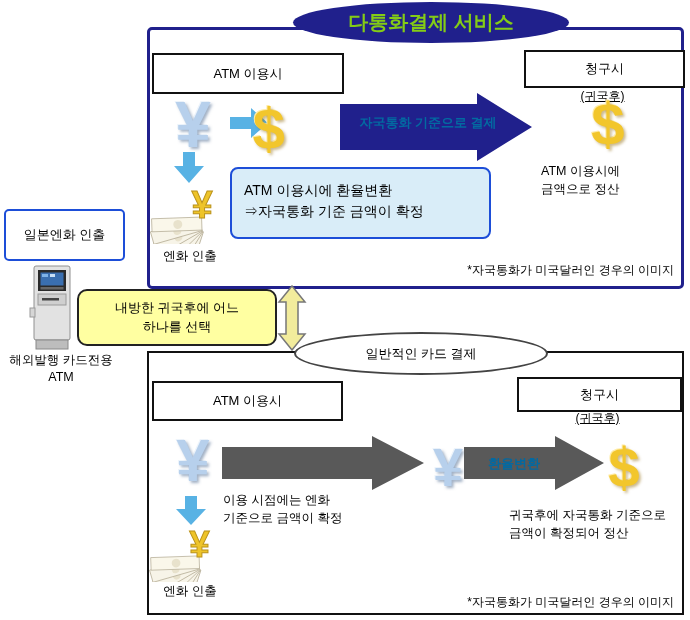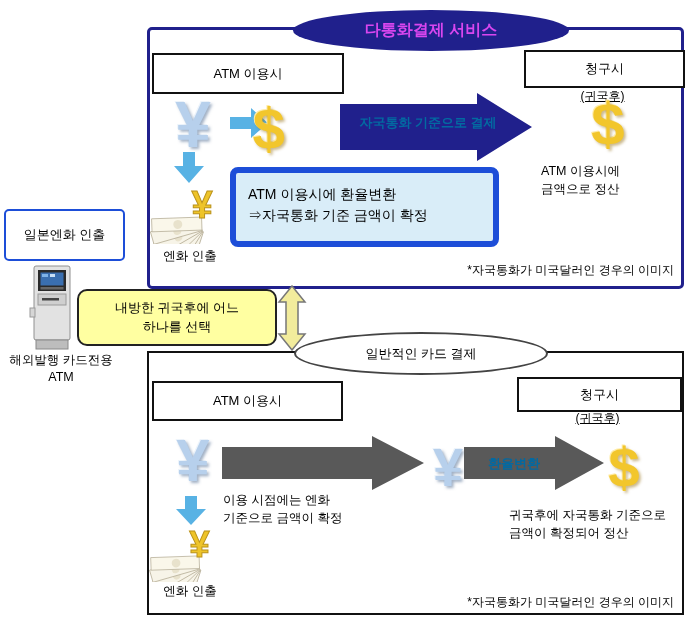--- a/index.html
+++ b/index.html
@@ -10,23 +10,23 @@
   .abs { position:absolute; }
   .flexc { display:flex; align-items:center; justify-content:center; }
 
   
   #sec-top { left:147px; top:27px; width:531px; height:256px;
              border:3px solid #20208c; border-radius:5px; }
   #sec-bottom { left:147px; top:351px; width:533px; height:260px;
                 border:2px solid #111; }
 
   
-  #title-ellipse { left:293px; top:10px; width:276px; height:41px;
-     background:#20208c; border-radius:50%; color:#d946ef; font-weight:bold;
-     font-size:16px; }
+  #title-ellipse { left:293px; top:2px; width:276px; height:41px;
+     background:#20208c; border-radius:50%; color:#84cc16; font-weight:bold;
+     font-size:20px; }
   #bottom-ellipse { left:294px; top:332px; width:250px; height:39px;
      background:#fff; border:2px solid #444; border-radius:50%; font-size:13px; }
 
   
   .lblbox { border:2px solid #111; background:#fff; font-size:13px; }
   #atm-box-top { left:152px; top:53px; width:188px; height:37px; }
   #bill-box-top { left:524px; top:50px; width:157px; height:34px; }
   #atm-box-bot { left:152px; top:381px; width:187px; height:36px; }
   #bill-box-bot { left:517px; top:377px; width:161px; height:31px; }
   .ret-lbl { font-size:12px; text-align:center;text-decoration:underline; }
@@ -50,21 +50,21 @@
   #gray-arrow-1 { left:222px; top:436px; }
   #gray-arrow-2 { left:464px; top:436px; }
   .arrow-text { position:absolute; color:#0369a1; font-weight:bold; font-size:13px;
                 text-align:center; }
   #navy-arrow-text { left:340px; top:114px; width:176px; }
   #gray-arrow-1-text { left:224px; top:455px; width:158px; }
   #gray-arrow-2-text { left:466px; top:455px; width:96px; }
 
   
   #info-box { left:230px; top:167px; width:233px; height:46px;
-     background:#d9edf8; border:6px solid #1d4ed8; border-radius:8px;
+     background:#d9edf8; border:2px solid #1d4ed8; border-radius:8px;
      font-size:14px; line-height:1.5; padding:11px 12px; }
   #choice-box { left:77px; top:289px; width:196px; height:53px;
      background:#ffffa1; border:2px solid #222; border-radius:10px;
      font-size:13px; line-height:1.45; text-align:center; }
 
   .small-note { font-size:12.5px; line-height:1.45; }
   #settle-top { left:541px; top:162px; width:150px; }
   #fix-bot { left:223px; top:491px; width:165px; }
   #settle-bot { left:509px; top:506px; width:178px; }
   .footnote { font-size:12px; text-align:right; }

